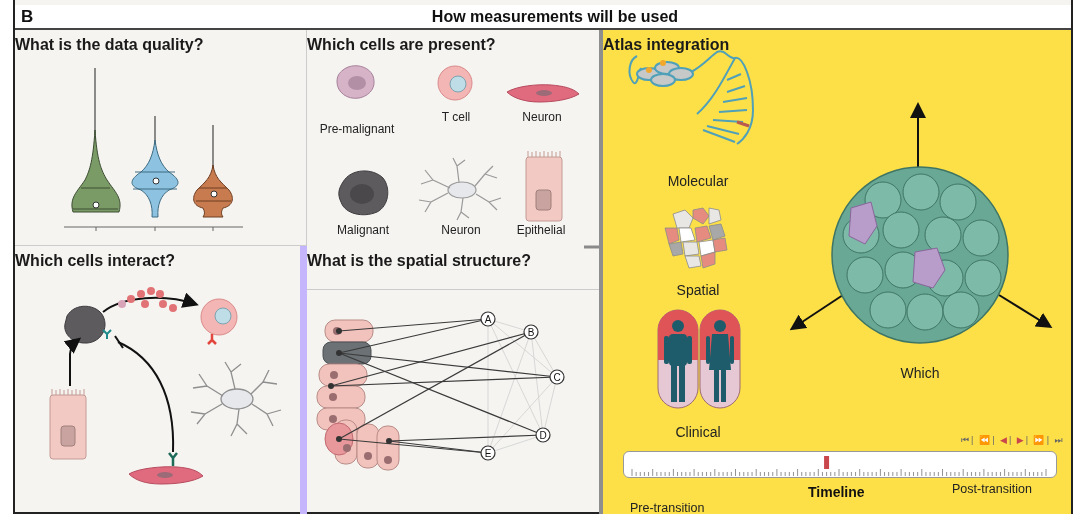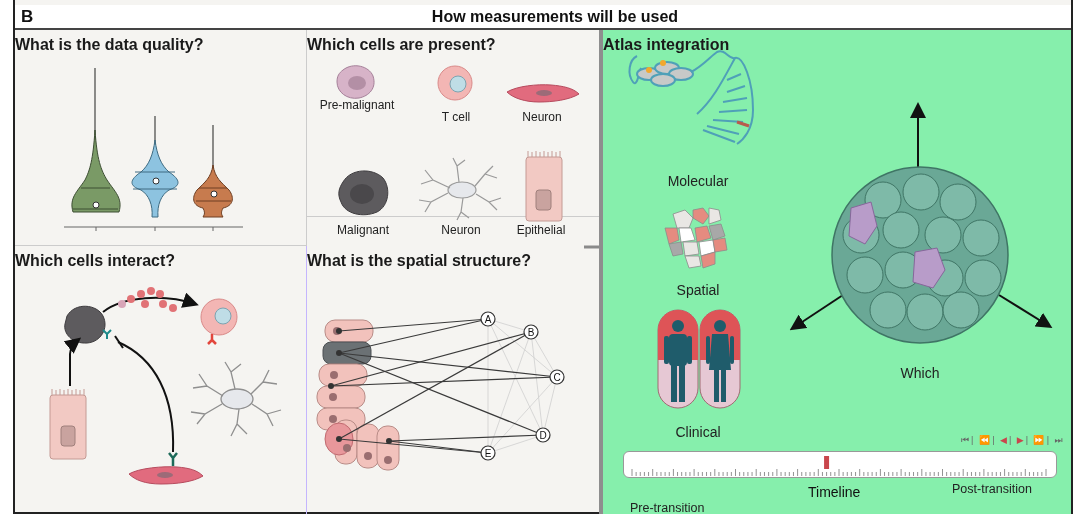--- a/index.html
+++ b/index.html
@@ -6,30 +6,30 @@
   body{width:1080px;height:521px;position:relative;overflow:hidden;font-family:"Liberation Sans",sans-serif;}
   .frame{position:absolute;left:13px;top:0;width:1060px;height:514px;border:2px solid #222;border-top:none;box-sizing:border-box;background:#f5f4f1;}
   .topstrip{position:absolute;left:13px;top:0;width:1060px;height:5px;border-bottom:2px solid #222;box-sizing:border-box;}
   .topstrip .tick{position:absolute;top:0;width:1px;height:5px;background:#555;}
   .header{position:absolute;left:15px;top:5px;width:1056px;height:25px;background:#fff;border-bottom:2px solid #444;box-sizing:border-box;}
   .header .letter{position:absolute;left:6px;top:2px;font-weight:bold;font-size:17px;color:#111;}
   .header .title{position:absolute;left:12px;width:100%;top:3px;text-align:center;font-weight:bold;font-size:16px;color:#111;}
   .panel{position:absolute;box-sizing:border-box;}
   .panel h3{margin:0;position:absolute;left:0;width:100%;text-align:left;font-size:16px;font-weight:bold;color:#1a1a1a;top:6px;}
   .p1{left:15px;top:30px;width:292px;height:216px;border-right:1px solid #ccc;border-bottom:1px solid #ccc;}
-  .p2{left:307px;top:30px;width:292px;height:187px;border-bottom:1px solid #ccc;}
-  .p3{left:15px;top:246px;width:292px;height:268px;border-right:1px solid #c4b5fd;}
+  .p2{left:307px;top:30px;width:292px;height:260px;border-bottom:1px solid #ccc;}
+  .p3{left:15px;top:246px;width:292px;height:268px;border-right:7px solid #c4b5fd;}
   .p4{left:307px;top:246px;width:292px;height:268px;}
-  .p5{left:599px;top:30px;width:472px;height:484px;background:#86efac;border-left:4px solid #8e8e8e;}
+  .p5{left:599px;top:30px;width:472px;height:484px;background:#fde047;border-left:4px solid #8e8e8e;}
   .cell-label{position:absolute;font-size:12px;color:#222;text-align:center;width:100px;}
   .atlas-label{position:absolute;font-size:14px;color:#222;text-align:center;width:120px;}
   svg{position:absolute;left:0;top:0;overflow:visible;}
   .timeline{position:absolute;left:20px;top:421px;width:434px;height:27px;border:1.5px solid #999;border-radius:6px;background:#fff;box-sizing:border-box;}
   .tl-label{position:absolute;font-size:12.5px;color:#222;}
-  .tl-title{position:absolute;font-size:14px;font-weight:normal;color:#111;}
+  .tl-title{position:absolute;font-size:14px;font-weight:bold;color:#111;}
   .controls{position:absolute;left:357px;top:405px;font-size:9px;color:#666;letter-spacing:1px;}
   .controls span{display:inline-block;margin:0 1px;}
   .divider-arrow{position:absolute;left:584px;top:240px;}
 </style>
 </head>
 <body>
 
 <div class="topstrip">
   <div class="tick" style="left:177px"></div>
   <div class="tick" style="left:353px"></div>
@@ -101,21 +101,21 @@
     <g stroke="#9a9a9a" stroke-width="1.2" fill="none">
       <ellipse cx="155" cy="160" rx="14" ry="8" fill="#e6e8ec"></ellipse>
       <path d="M143,158 L126,150 L118,140 M126,150 L114,154 M141,163 L124,172 L118,182 M124,172 L112,170 M168,156 L178,144 L186,136 M178,144 L190,148 M169,164 L182,172 L190,180 M182,172 L194,168 M152,152 L150,136 L146,128 M150,136 L158,130 M156,168 L154,182 L150,190 M154,182 L162,188"></path>
     </g>
     <g>
       <rect x="219" y="127" width="36" height="64" rx="3" fill="#f2c9c3" stroke="#c49a94"></rect>
       <rect x="229" y="160" width="15" height="20" rx="3" fill="#c9a39f" stroke="#a0807c"></rect>
       <path d="M221,127 L221,121 M225,127 L225,122 M229,127 L229,121 M233,127 L233,122 M237,127 L237,121 M241,127 L241,122 M245,127 L245,121 M249,127 L249,122 M253,127 L253,121" stroke="#c49a94"></path>
     </g>
   </svg>
-  <div class="cell-label" style="left:0px;top:68px;text-align:center;">Pre-malignant</div>
+  <div class="cell-label" style="left:0px;top:92px;text-align:center;">Pre-malignant</div>
   <div class="cell-label" style="left:99px;top:80px;">T cell</div>
   <div class="cell-label" style="left:185px;top:80px;">Neuron</div>
   <div class="cell-label" style="left:6px;top:193px;">Malignant</div>
   <div class="cell-label" style="left:104px;top:193px;">Neuron</div>
   <div class="cell-label" style="left:184px;top:193px;">Epithelial</div>
 </div>
 
 <div class="panel p3">
   <h3>Which cells interact?</h3>
   <svg width="292" height="268">

